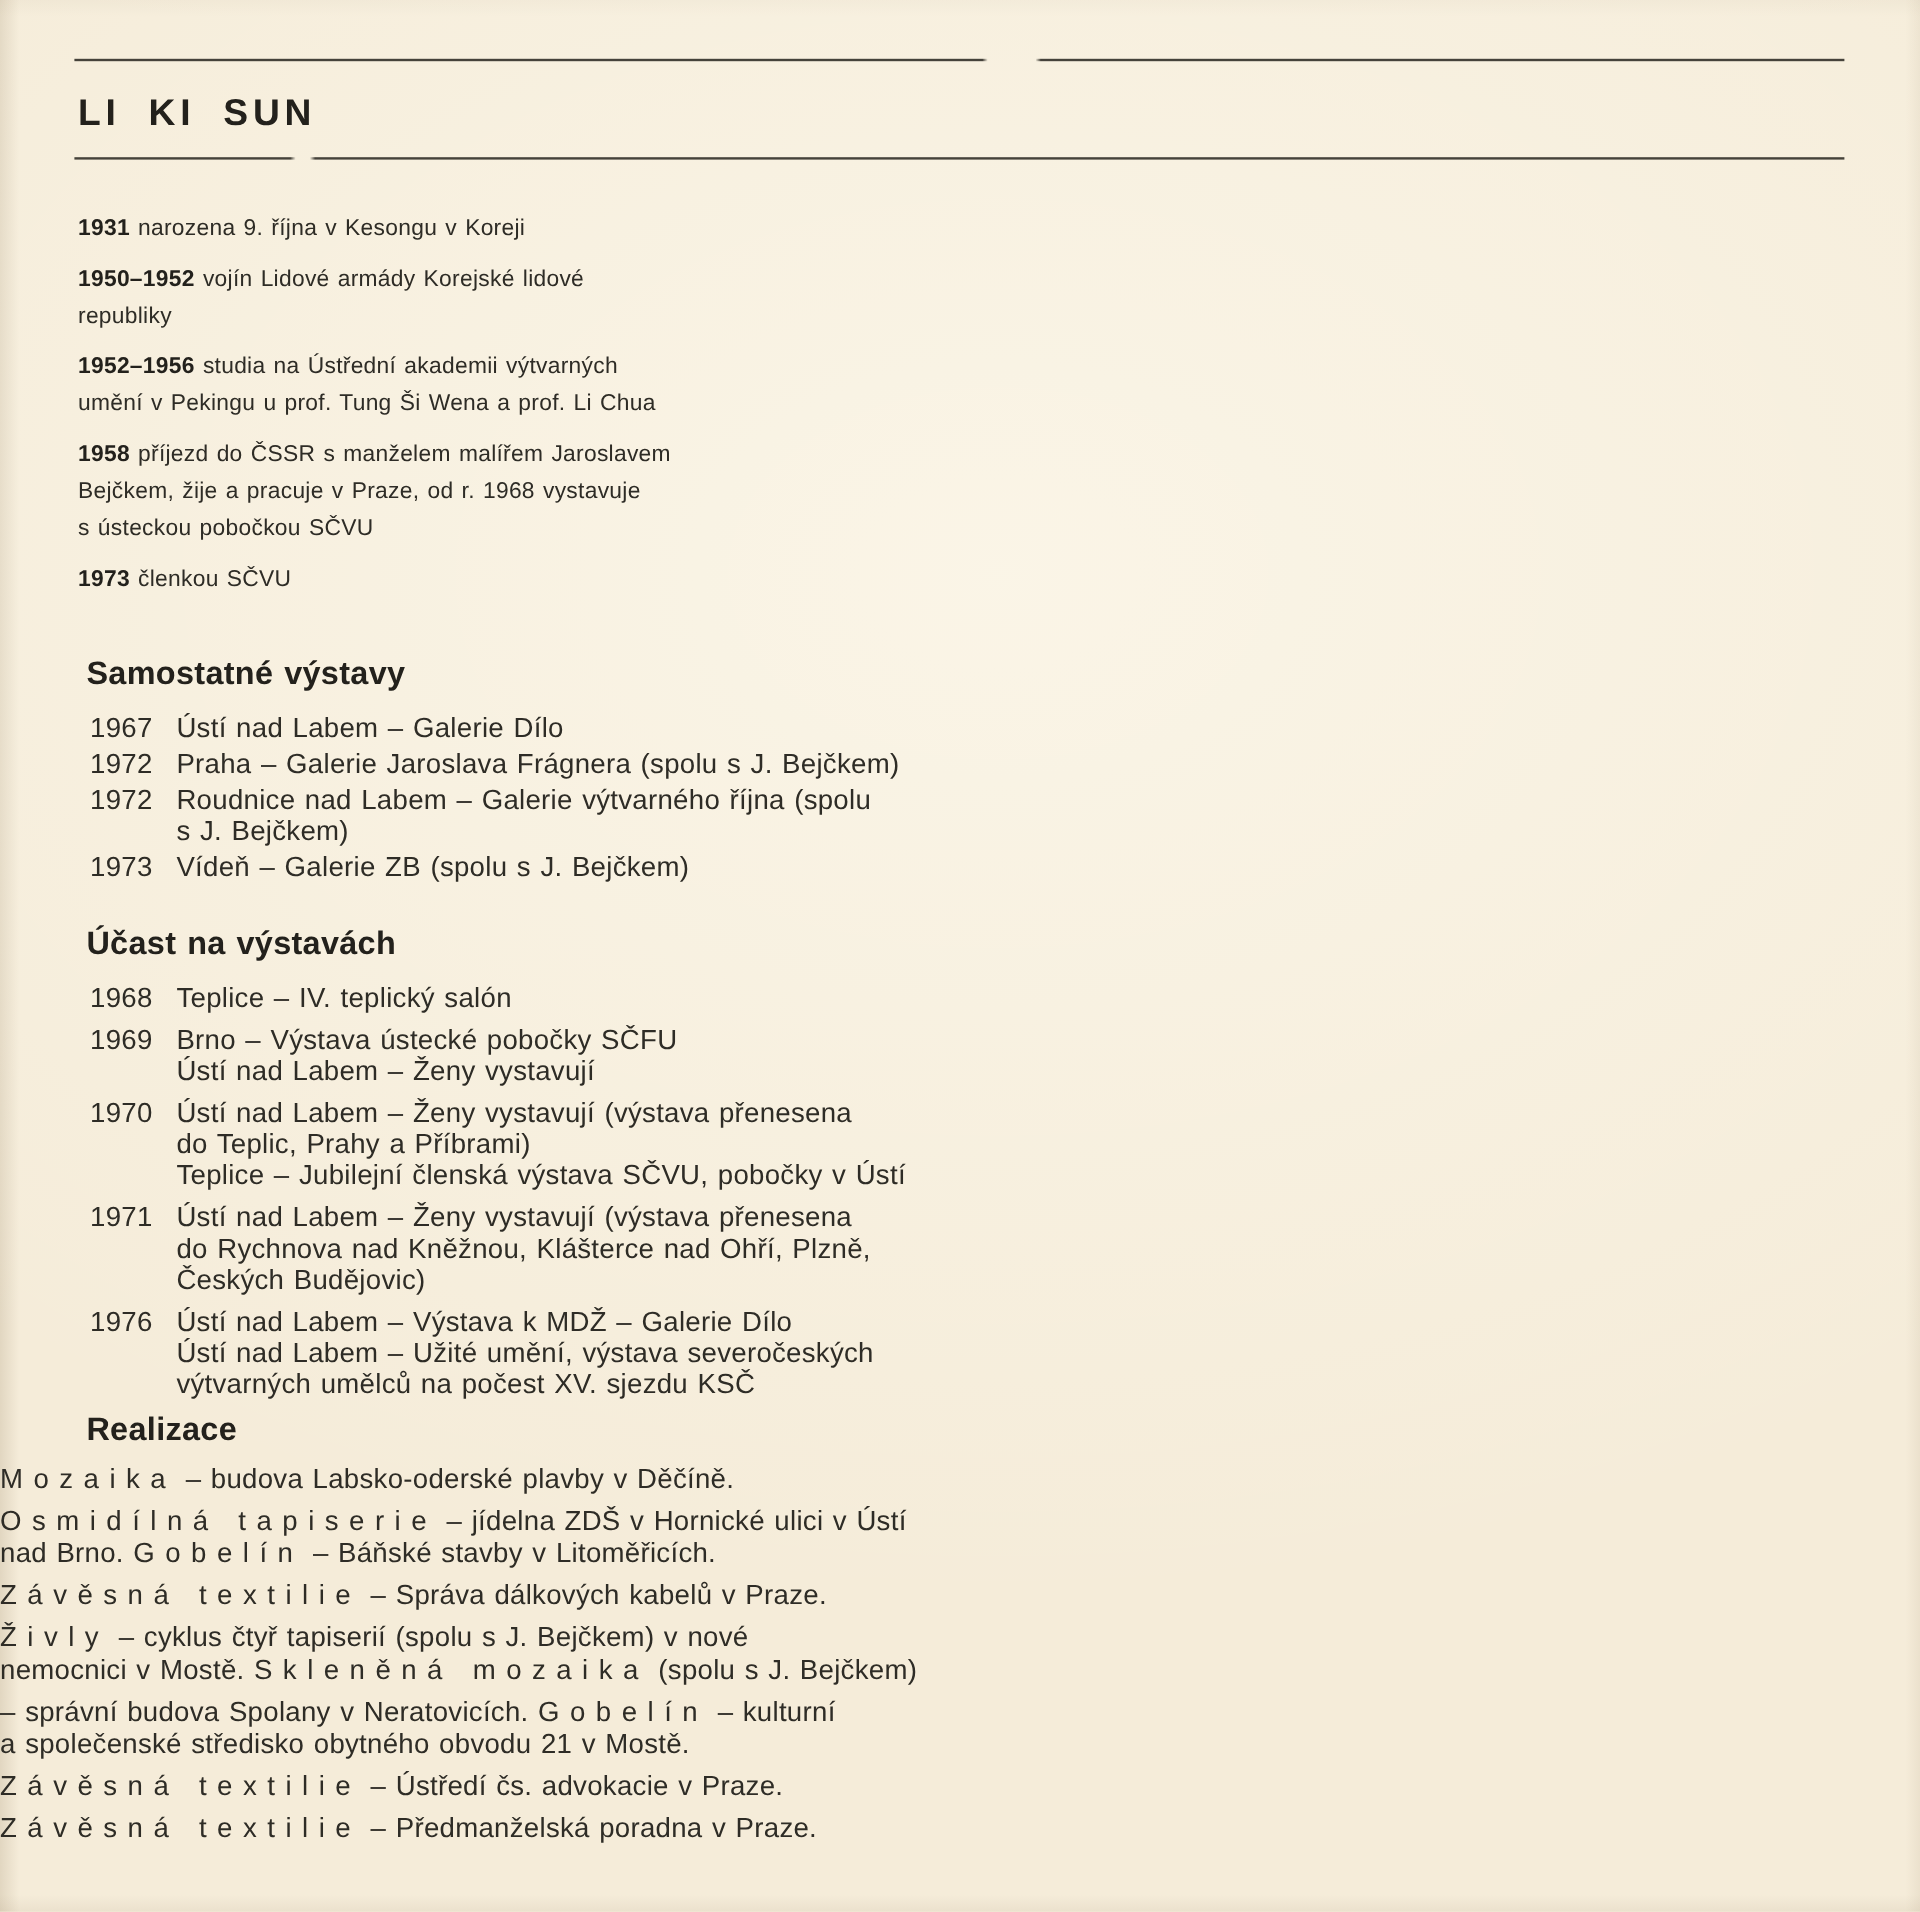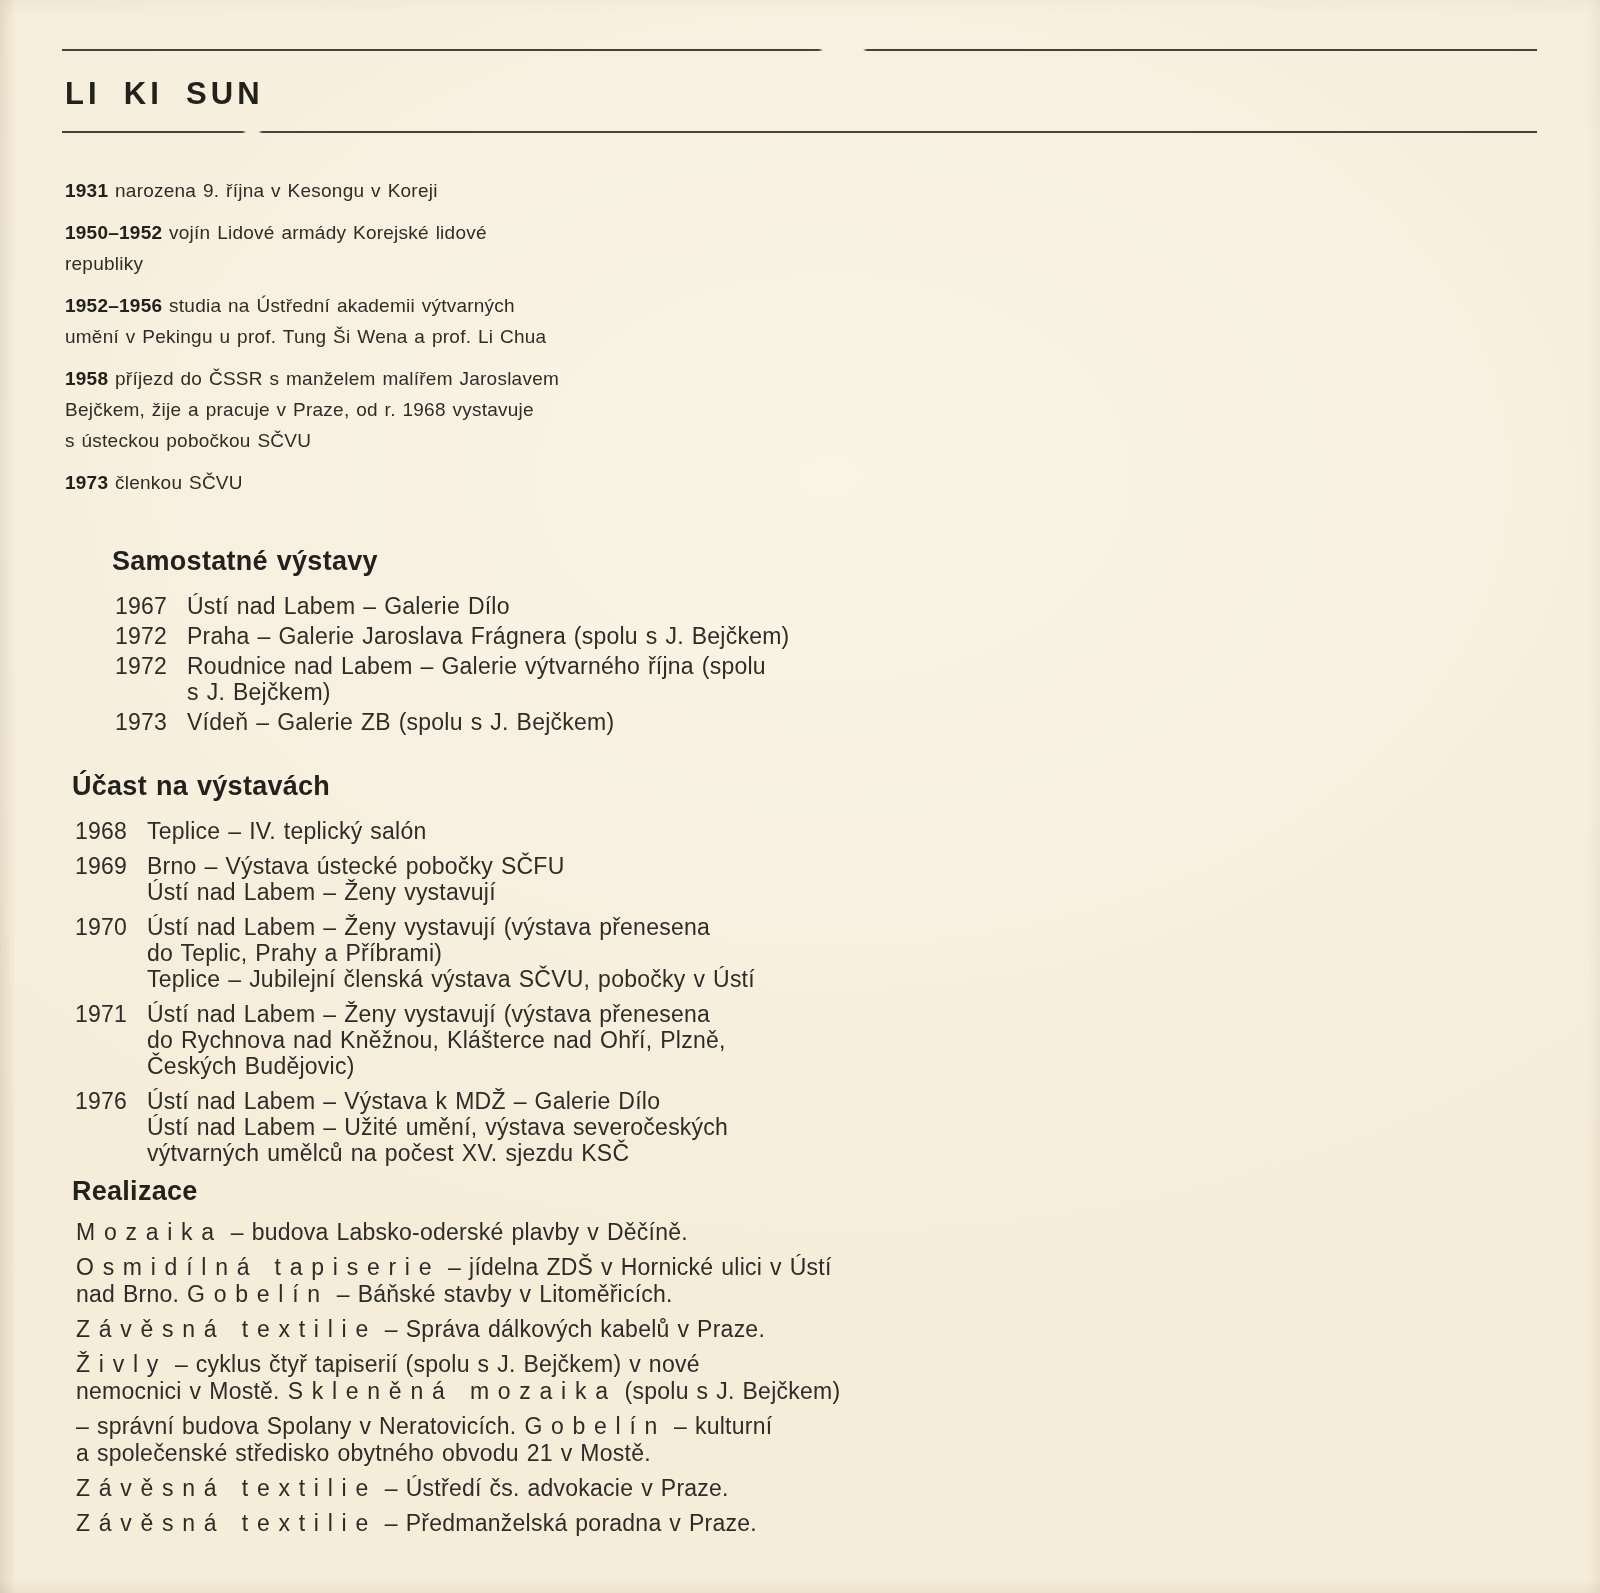--- a/index.html
+++ b/index.html
@@ -50,21 +50,21 @@
   .bio {
     margin: 42px 0 0 65px;
     font-size: 19px;
     line-height: 31px;
     width: 900px;
   }
   .bio p { margin: 0 0 11px 0; white-space: nowrap; }
   .bio strong { font-weight: 700; color: #23211c; }
 
   section { margin: 0; }
-  .sec-solo { margin-top: 47px; padding-left: 40px; }
+  .sec-solo { margin-top: 47px; }
   .sec-group { margin-top: 35px; }
   .sec-real { margin-top: 8px; }
 
   .sec-heading {
     margin: 0;
     padding-left: 72px;
     font-size: 27px;
     line-height: 32px;
     font-weight: 700;
     color: #23211c;
@@ -73,21 +73,21 @@
 
   .ex-list { margin-top: 16px; font-size: 23px; line-height: 26px; }
   .ex-row { display: flex; padding-left: 75px; }
   .list1 .ex-row { margin-bottom: 4px; }
   .list2 .ex-row { margin-bottom: 9px; }
   .ex-year { flex: none; width: 72px; }
   .ex-text { flex: none; }
   .ex-line { white-space: nowrap; }
 
   .rz-list { margin-top: 12px; font-size: 23px; line-height: 27px; }
-  .rz-para { margin: 0 0 8px 0; padding-left: 76px; }
+  .rz-para { margin: 0 0 8px 0; }
   .rz-line { white-space: nowrap; }
   .sperr { letter-spacing: 0.38em; }
 </style>
 </head>
 <body>
 
 <div class="page">
 
   <div class="rule rule-top"></div>
 

